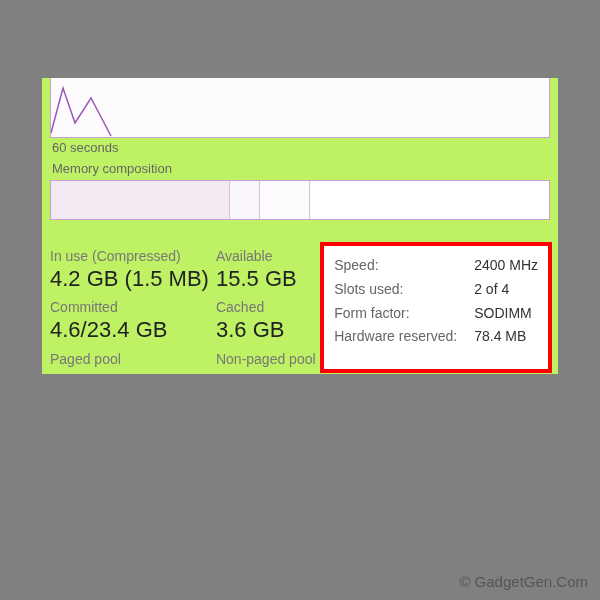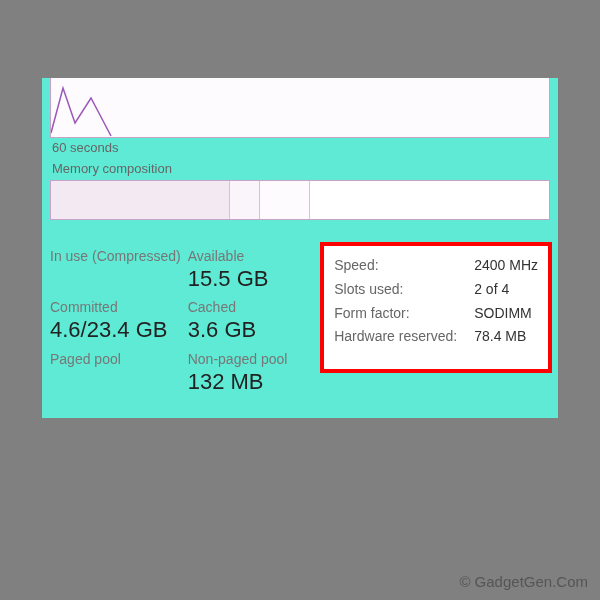--- a/index.html
+++ b/index.html
@@ -9,22 +9,22 @@
     background: #808080;
     font-family: "Segoe UI", Arial, sans-serif;
     position: relative;
     overflow: hidden;
   }
   .window {
     position: absolute;
     left: 42px;
     top: 78px;
     width: 516px;
-    height: 340px;
-    background: #5eead4;
+    height: 296px;
+    background: #bef264;
     overflow: hidden;
   }
   .graph-area {
     position: relative;
     height: 60px;
     border: 1px solid #c8a2c8;
     border-top: none;
     margin: 0 8px 0 8px;
     background: #fdfbfd;
   }
@@ -124,20 +124,21 @@
     <div class="comp-seg used"></div>
     <div class="comp-seg mod"></div>
     <div class="comp-seg standby"></div>
     <div class="comp-seg free"></div>
   </div>
 
   <div class="stats-row">
     <div class="left-stats">
       <div class="stat-block">
         <div class="stat-label">In use (Compressed)</div>
+        <div class="stat-value">4.2 GB (1.5 MB)</div>
       </div>
       <div class="stat-block">
         <div class="stat-label">Available</div>
         <div class="stat-value">15.5 GB</div>
       </div>
       <div class="stat-block">
         <div class="stat-label">Committed</div>
         <div class="stat-value">4.6/23.4 GB</div>
       </div>
       <div class="stat-block">

